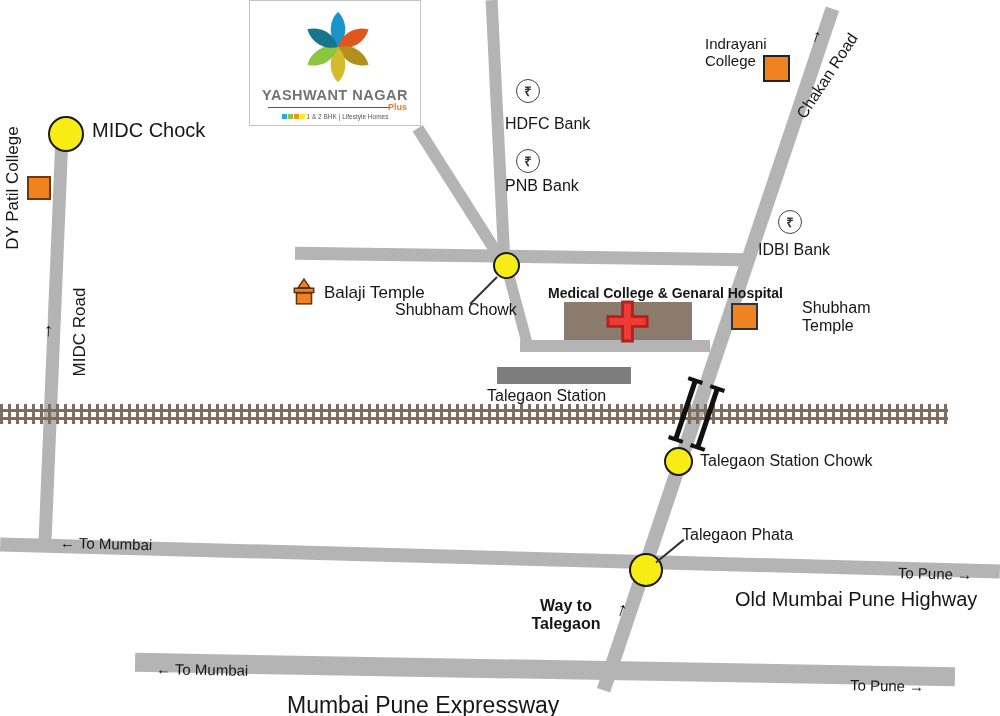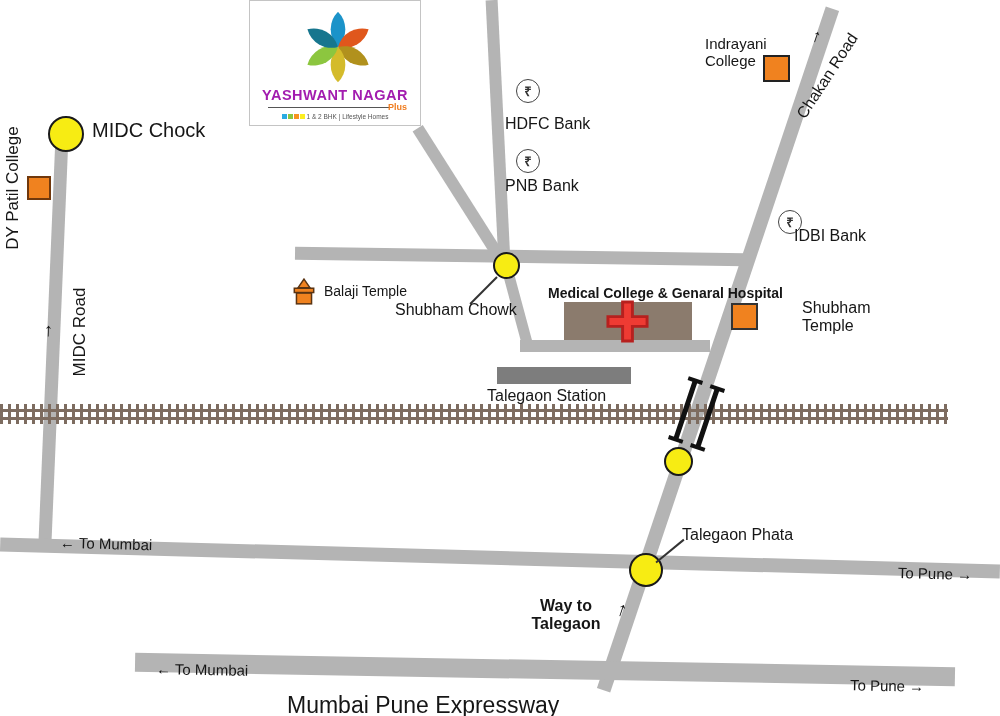--- a/index.html
+++ b/index.html
@@ -20,21 +20,21 @@
   .gate::before,.gate::after{content:"";position:absolute;left:-5px;width:15px;height:4px;background:#111;}
   .gate::before{top:-2px}.gate::after{bottom:-2px}
   .pointer{position:absolute;height:1.6px;background:#333;transform-origin:0 50%;}
   .arrow{position:absolute;font-weight:bold;color:#111;}
   .logo-box{position:absolute;left:249px;top:0;width:172px;height:126px;background:#fff;
             border:1px solid #c4c4c4;box-sizing:border-box;}
   .pinwheel{position:absolute;left:54px;top:12px;width:68px;height:68px;}
   .petal{position:absolute;left:34px;top:34px;width:25px;height:25px;
          border-radius:0 100% 0 100%;transform-origin:0 0;}
   .logo-name{position:absolute;top:86px;left:0;width:100%;text-align:center;
-             font-size:14.5px;font-weight:bold;letter-spacing:.5px;color:#a21caf;}
+             font-size:14.5px;font-weight:bold;letter-spacing:.5px;color:#737373;}
   .plus-rule{position:absolute;top:106px;left:18px;width:122px;border-top:1.6px solid #555;}
   .logo-plus{position:absolute;top:101px;right:13px;font-size:9px;font-weight:bold;color:#f07d20;}
   .logo-tagline{position:absolute;top:112px;left:0;width:100%;display:flex;align-items:center;
                 justify-content:center;gap:2px;font-size:6.5px;color:#555;}
   .swatch{display:inline-block;width:5px;height:5px;}
   .building{position:absolute;box-sizing:border-box;}
   .two-line{line-height:1.15;}
 </style>
 </head>
 <body>
@@ -124,38 +124,40 @@
 
   <div class="label two-line" style="left:705px;top:35px;font-size:15px;">
     <div>Indrayani</div>
     <div>College</div>
   </div>
 
   <div class="label" style="left:770px;top:67px;width:115px;text-align:center;font-size:16px;transform:rotate(-57deg);">Chakan Road</div>
 
   <div class="label" style="left:505px;top:115px;font-size:16px;">HDFC Bank</div>
   <div class="label" style="left:505px;top:177px;font-size:16px;">PNB Bank</div>
-  <div class="label" style="left:758px;top:227px;font-size:16px;margin-left:36px;">IDBI Bank</div>
+  <div class="label" style="left:758px;top:241px;font-size:16px;">IDBI Bank</div>
 
-  <div class="label" style="left:324px;top:283px;font-size:14px;">Balaji Temple</div>
+  <div class="label" style="left:324px;top:283px;font-size:17px;">Balaji Temple</div>
 
   <div class="label" style="left:395px;top:301px;font-size:16px;">Shubham Chowk</div>
 
   <div class="label" style="left:518px;top:285px;font-size:14px;font-weight:bold;padding-left:30px;">Medical College &amp; Genaral Hospital</div>
 
   <div class="label two-line" style="left:766px;top:299px;font-size:16px;margin-left:36px;">
     <div>Shubham</div>
     <div>Temple</div>
   </div>
 
   <div class="label" style="left:487px;top:387px;font-size:16px;">Talegaon Station</div>
 
+  <div class="label" style="left:700px;top:452px;font-size:16px;">Talegaon Station Chowk</div>
 
   <div class="label" style="left:682px;top:526px;font-size:16px;">Talegaon Phata</div>
 
+  <div class="label" style="left:735px;top:588px;font-size:20px;">Old Mumbai Pune Highway</div>
 
   <div class="label two-line" style="left:528px;top:597px;width:76px;text-align:center;font-size:16px;font-weight:bold;">
     <div>Way to</div>
     <div>Talegaon</div>
   </div>
 
   <div class="label" style="left:287px;top:692px;font-size:23px;">Mumbai Pune Expressway</div>
 
   <div class="label" style="left:60px;top:535px;font-size:15px;transform:rotate(1.5deg);">
     <span class="arrow" style="position:static;">←</span>

